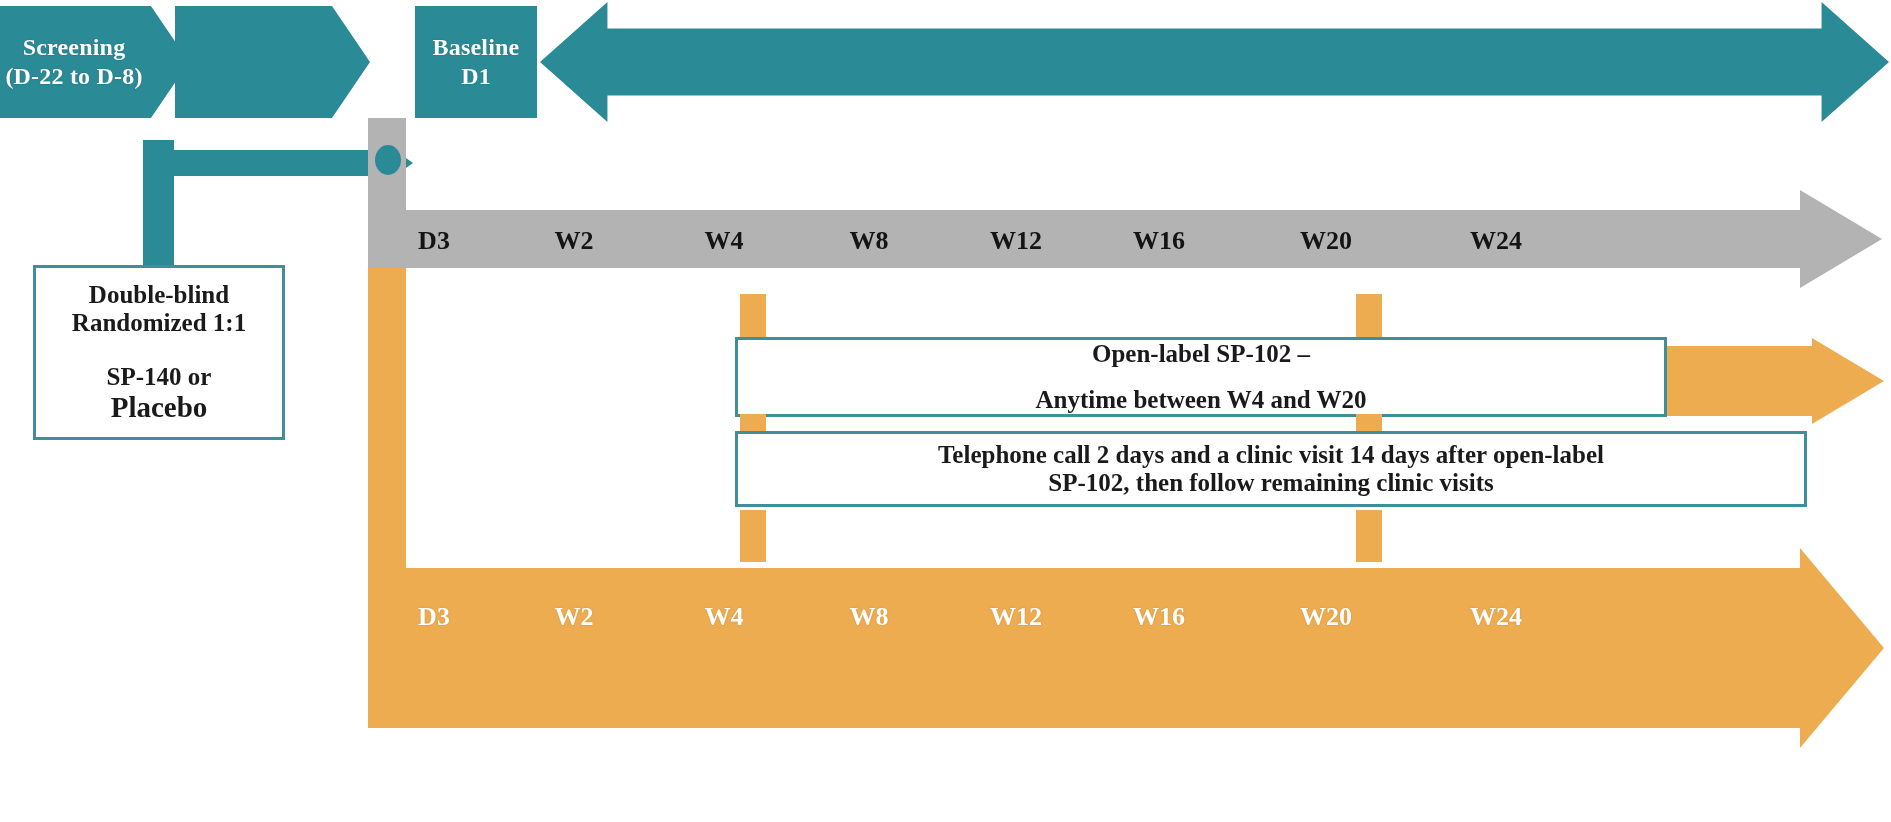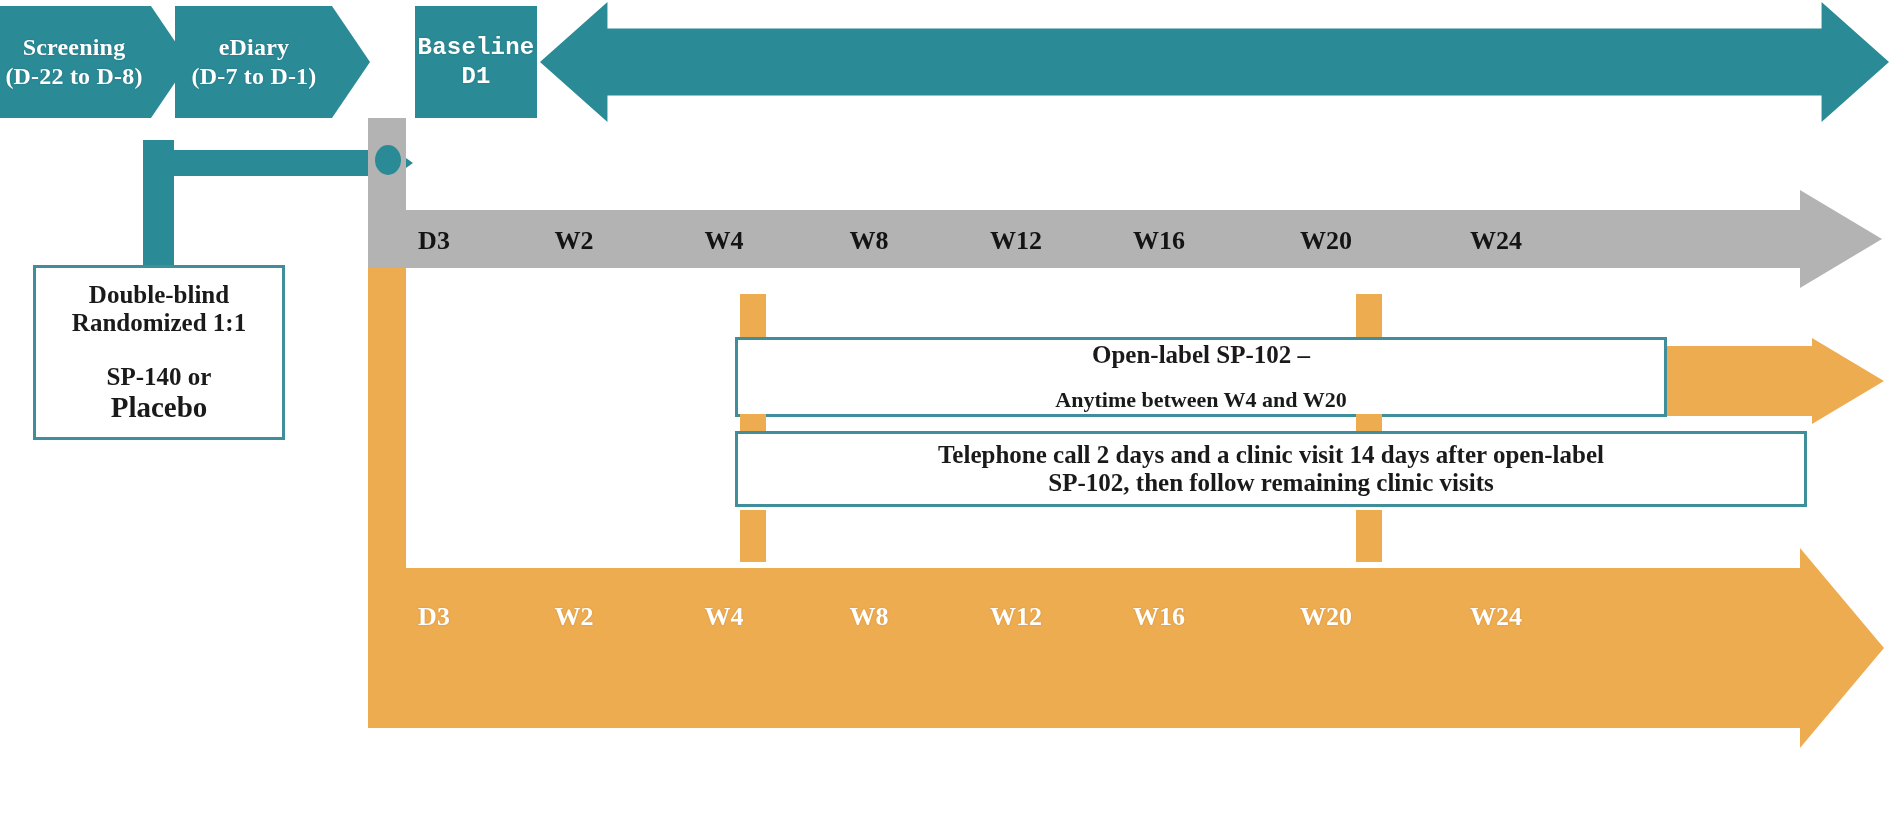--- a/index.html
+++ b/index.html
@@ -60,25 +60,23 @@
 </head>
 <body>
 
 <div class="stage">
 
   <div class="chev c1" style="left:-6px;top:6px;width:195px;height:112px;"></div>
   <div class="txt chev-label" style="left:-6px;top:6px;width:160px;height:112px;font-size:24px;">Screening
 (D-22 to D-8)</div>
 
   <div class="chev c1" style="left:175px;top:6px;width:195px;height:112px;"></div>
-  <div class="txt chev-label" style="left:175px;top:6px;width:158px;height:112px;font-size:24px;">eDiary
-(D-7 to D-1)</div>
 
   <div class="baseline-box" style="left:415px;top:6px;width:122px;height:112px;"></div>
-  <div class="txt chev-label" style="left:415px;top:6px;width:122px;height:112px;font-size:24px;font-family:Liberation Mono, monospace;">Baseline
+  <div class="txt chev-label" style="left:415px;top:6px;width:122px;height:112px;font-size:24px;">Baseline
 D1</div>
 
   <div class="dbl-arrow" style="left:540px;top:2px;width:1349px;height:120px;"></div>
 
   <div class="elbow-v" style="left:143px;top:140px;width:31px;height:130px;"></div>
   <div class="elbow-h" style="left:143px;top:140px;width:270px;height:46px;"></div>
 
   <div class="tealbox" style="left:33px;top:265px;width:252px;height:175px;">
     <div class="inner">
       <div style="font-size:25px;">Double-blind</div>
@@ -107,21 +105,21 @@
 
   <div class="or-tick" style="left:740px;top:294px;width:26px;height:52px;"></div>
   <div class="or-tick" style="left:1356px;top:294px;width:26px;height:52px;"></div>
 
   <div class="or-mid-bar" style="left:740px;top:346px;width:1079px;height:70px;"></div>
   <div class="or-mid-head" style="left:1812px;top:338px;width:72px;height:86px;"></div>
 
   <div class="tealbox" style="left:735px;top:337px;width:932px;height:80px;">
     <div class="inner">
       <div style="font-size:25px;">Open-label SP-102 –</div>
-      <div style="font-size:22px;margin-top:18px;">Anytime between W4 and W20</div>
+      <div style="font-size:25px;margin-top:18px;">Anytime between W4 and W20</div>
     </div>
   </div>
 
   <div class="or-tick" style="left:740px;top:414px;width:26px;height:22px;"></div>
   <div class="or-tick" style="left:1356px;top:414px;width:26px;height:22px;"></div>
 
   <div class="tealbox" style="left:735px;top:431px;width:1072px;height:76px;">
     <div class="inner">
       <div style="font-size:25px;">Telephone call 2 days and a clinic visit 14 days after open-label</div>
       <div style="font-size:25px;">SP-102, then follow remaining clinic visits</div>

